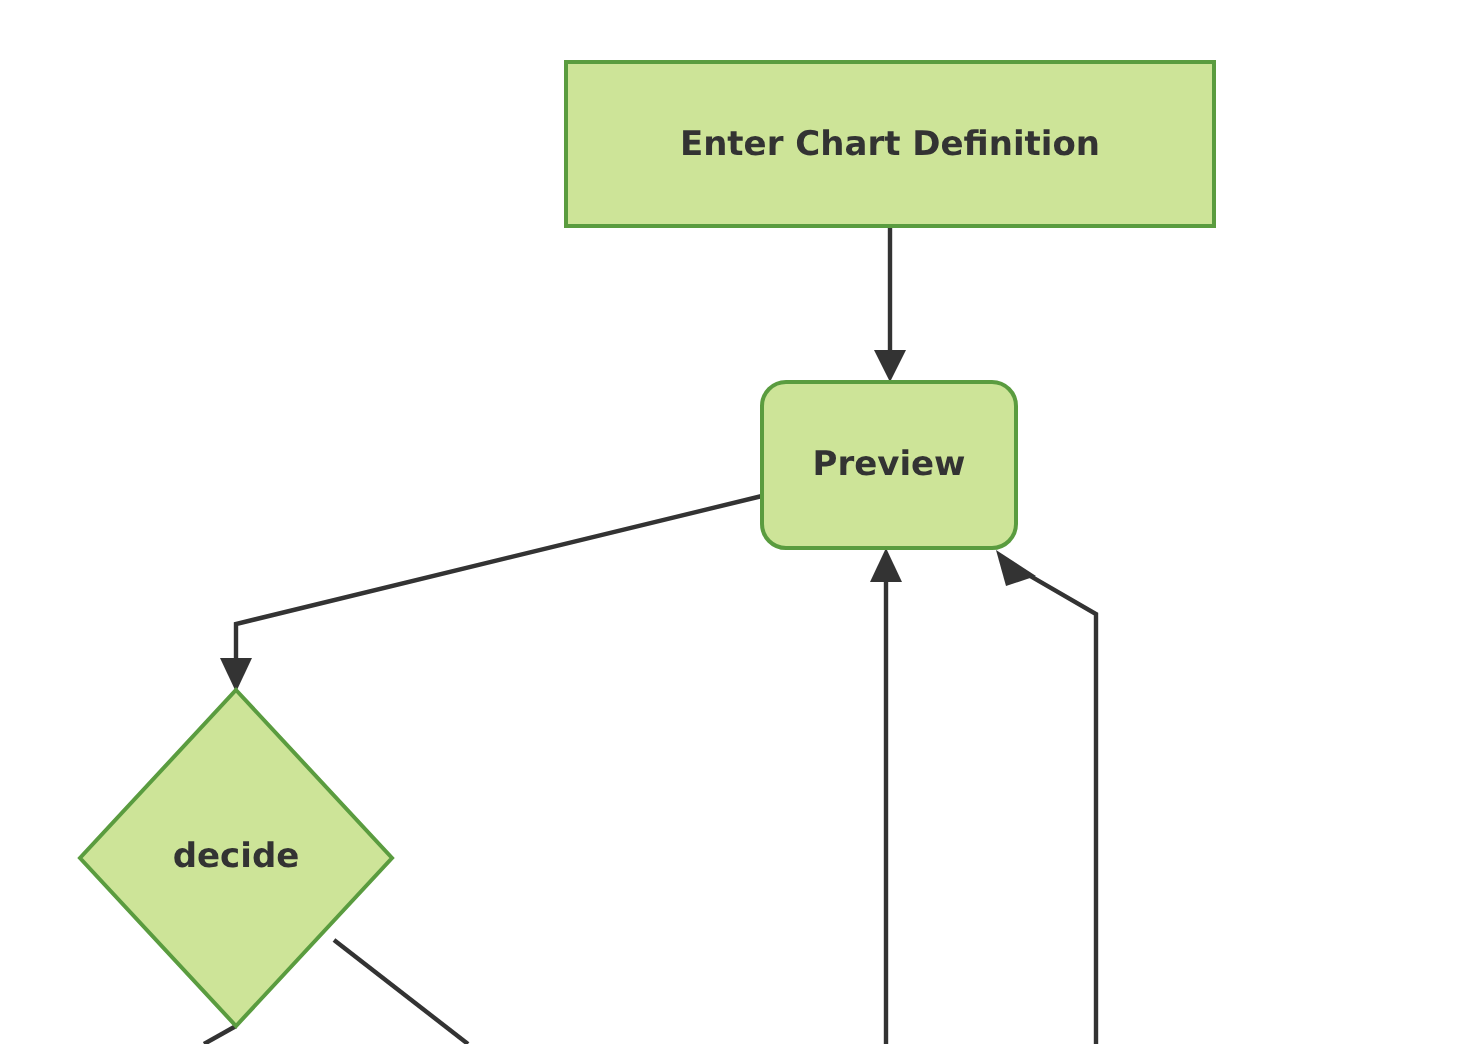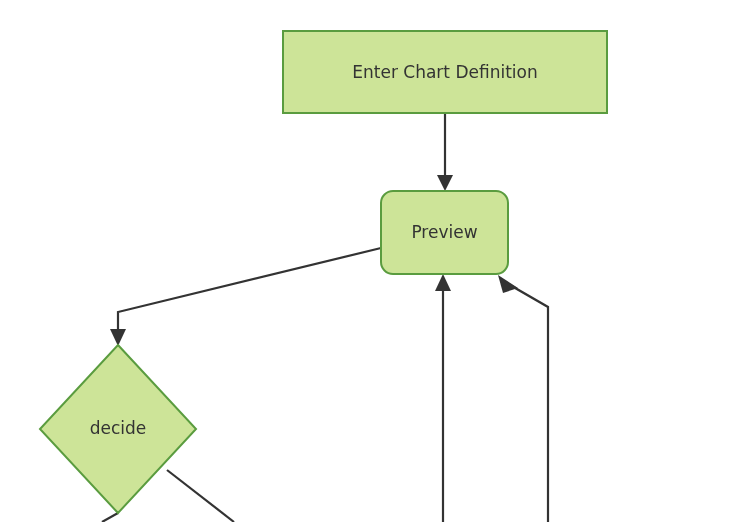--- a/index.html
+++ b/index.html
@@ -11,20 +11,21 @@
     width: 740px;
     height: 522px;
     overflow: hidden;
     font-family: "DejaVu Sans", "Liberation Sans", sans-serif;
   }
   #diagram-root {
     position: relative;
     width: 740px;
     height: 522px;
     background: #ffffff;
+    font-weight: bold;
   }
   #flow-svg {
     position: absolute;
     top: 0;
     left: 0;
     width: 740px;
     height: 522px;
     display: block;
   }
   .node-shape {

